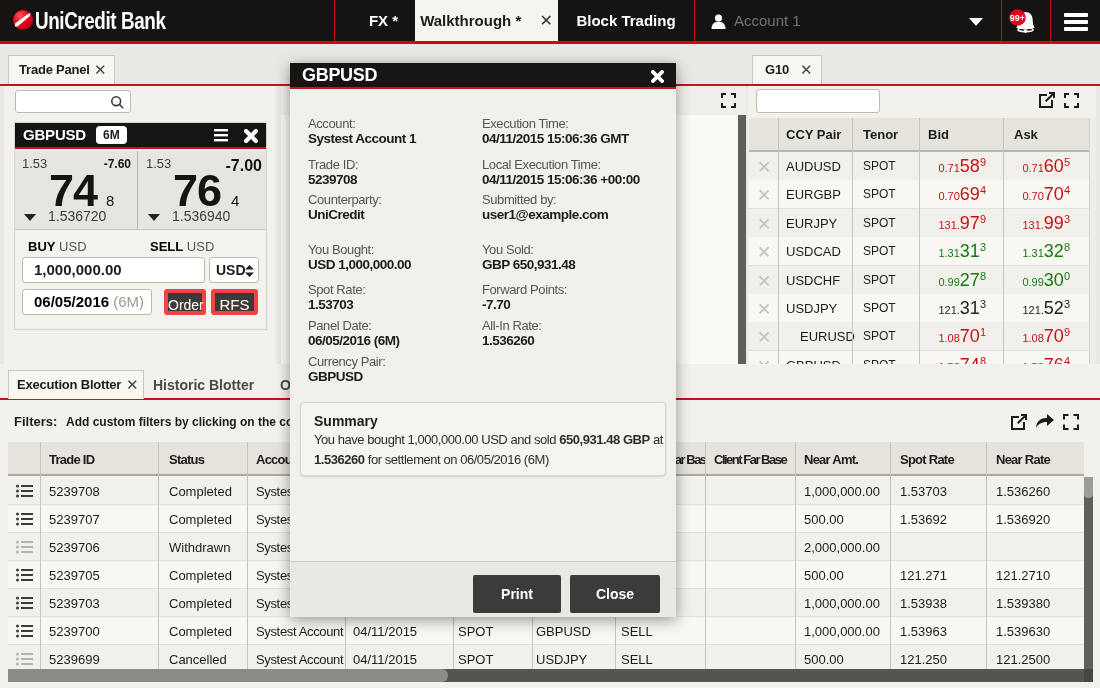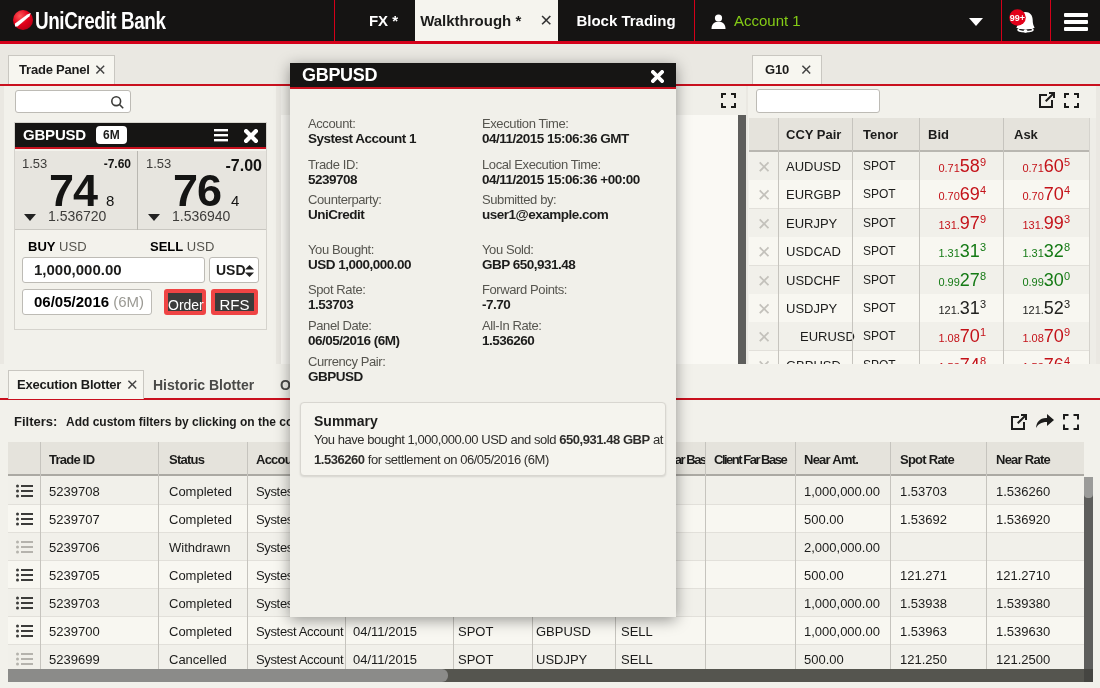--- a/index.html
+++ b/index.html
@@ -12,21 +12,21 @@
 #logo-circle { position:absolute; left:13px; top:10px; width:20px; height:20px; border-radius:50%;
   background:radial-gradient(circle at 35% 30%, #ff5a5a 0%, #e2001a 45%, #a00012 100%); }
 #logo-slash { position:absolute; left:15px; top:13px; width:16px; height:14px; }
 #logo-slash svg { display:block; }
 #logo-text { position:absolute; left:35px; top:8px; width:160px; color:#fff; font-weight:bold; font-size:23px; letter-spacing:-0.5px; transform:scaleX(0.82); transform-origin:0 0; white-space:nowrap; }
 .redsep { position:absolute; top:0; width:1px; height:41px; background:#d40019; }
 .toptab { position:absolute; top:0; height:41px; line-height:41px; color:#fff; font-weight:bold; font-size:15px; text-align:center; }
 #tab-walk { background:#f5f4ee; color:#1c1c1b; }
 #tab-walk .x { font-weight:normal; color:#333; margin-left:14px; font-size:16px; }
 #acct-icon { position:absolute; left:710px; top:13px; }
-#acct-text { position:absolute; left:734px; top:12px; color:#84cc16; font-size:15px; }
+#acct-text { position:absolute; left:734px; top:12px; color:#737373; font-size:15px; }
 #acct-caret { position:absolute; left:969px; top:18px; width:0; height:0; border-left:7px solid transparent; border-right:7px solid transparent; border-top:8px solid #fff; }
 #burger { position:absolute; left:1064px; top:13px; width:24px; }
 #burger div { height:4px; background:#fff; border-radius:1px; margin-bottom:3px; }
 
 
 .tile-tab { position:absolute; height:29px; background:#f7f6f0; border:1px solid #c9c7c1; border-bottom:none; font-size:13px; font-weight:bold; color:#1c1c1b; line-height:28px; white-space:nowrap; letter-spacing:-0.2px; }
 .tile-tab .x { position:absolute; font-weight:normal; color:#444; font-size:15px; letter-spacing:0; }
 .tab-inactive { position:absolute; font-size:14px; font-weight:bold; color:#4a4a48; }
 .redline { position:absolute; left:0; width:1100px; height:2px; background:#c9101e; }
 
@@ -468,13 +468,17 @@
       <div class="mvalue" style="left:18px;top:270px;">06/05/2016 (6M)</div>
       <div class="mlabel" style="left:192px;top:255px;">All-In Rate:</div>
       <div class="mvalue" style="left:192px;top:270px;">1.536260</div>
       <div class="mlabel" style="left:18px;top:291px;">Currency Pair:</div>
       <div class="mvalue" style="left:18px;top:306px;">GBPUSD</div>
     </div>
   <div id="summary-box">
     <div style="position:absolute;left:13px;top:10px;font-size:14px;font-weight:bold;color:#1c1c1b;">Summary</div>
     <div style="position:absolute;left:13px;top:27px;width:352px;font-size:13px;letter-spacing:-0.45px;color:#2e2d2b;line-height:20px;">You have bought 1,000,000.00 USD and sold <b>650,931.48 GBP</b> at <b>1.536260</b> for settlement on 06/05/2016 (6M)</div>
   </div>
+  <div id="modal-foot">
+    <div class="mbtn" style="left:183px; width:88px;">Print</div>
+    <div class="mbtn" style="left:280px; width:90px;">Close</div>
+  </div>
 </div>
 
 </body></html>

